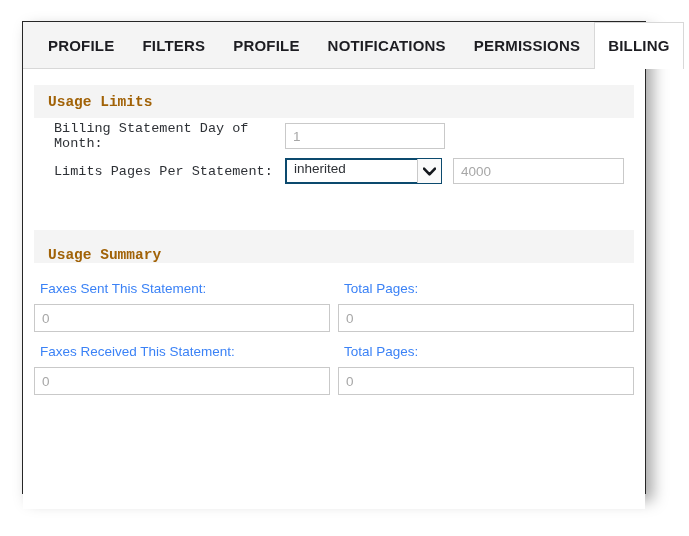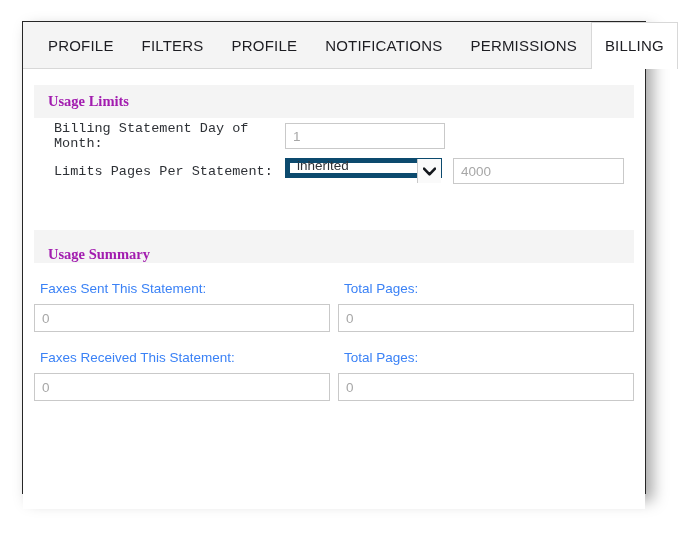--- a/index.html
+++ b/index.html
@@ -43,21 +43,21 @@
     box-sizing: border-box;
     display: flex;
     align-items: stretch;
     padding-left: 11px;
   }
   .tab {
     display: flex;
     align-items: center;
     padding: 0 13px;
     font-size: 15px;
-    font-weight: normal;
+    font-weight: bold;
     letter-spacing: 0.2px;
     color: #1d1d22;
     font-family: "Liberation Sans Narrow", "Liberation Sans", sans-serif;
     font-stretch: condensed;
     background: transparent;
     border: 1px solid transparent;
     border-bottom: none;
     box-sizing: border-box;
     cursor: pointer;
     white-space: nowrap;
@@ -83,22 +83,22 @@
     background: #f4f4f4;
     height: 33px;
     display: flex;
     align-items: center;
     padding-left: 14px;
     box-sizing: border-box;
   }
   .section-head-title {
     font-size: 14.5px;
     font-weight: bold;
-    color: #a21caf;
-    font-family: Liberation Serif, serif;
+    color: #a16207;
+    font-family: Liberation Mono, monospace;
     font-stretch: condensed;
   }
 
   .fields {
     padding: 0 11px;
   }
 
   
   .row-inline {
     display: flex;
@@ -137,22 +137,22 @@
   }
 
   
   .selwrap {
     position: relative;
     width: 157px;
     height: 26px;
   }
   .sel {
     width: 100%;
-    height: 20px;
-    border: 5px solid #0c4a6e;
+    height: 26px;
+    border: 2px solid #0c4a6e;
     background: #ffffff;
     box-sizing: border-box;
     font-size: 13.5px;
     color: #2e3136;
     padding: 0 30px 6px 7px;
     display: flex;
     align-items: center;
     font-family: "Liberation Sans Narrow", "Liberation Sans", sans-serif;
     font-stretch: condensed;
     cursor: pointer;
@@ -258,21 +258,21 @@
           <div class="col">
             <span class="lbl">Faxes Sent This Statement:</span>
             <input class="txt" type="text" placeholder="0" style="">
           </div>
           <div class="col">
             <span class="lbl">Total Pages:</span>
             <input class="txt" type="text" placeholder="0" style="">
           </div>
         </div>
 
-        <div class="row-stacked" style="margin-top:18px;">
+        <div class="row-stacked" style="margin-top:12px;">
           <div class="col">
             <span class="lbl">Faxes Received This Statement:</span>
             <input class="txt" type="text" placeholder="0" style="">
           </div>
           <div class="col">
             <span class="lbl">Total Pages:</span>
             <input class="txt" type="text" placeholder="0" style="">
           </div>
         </div>
 

